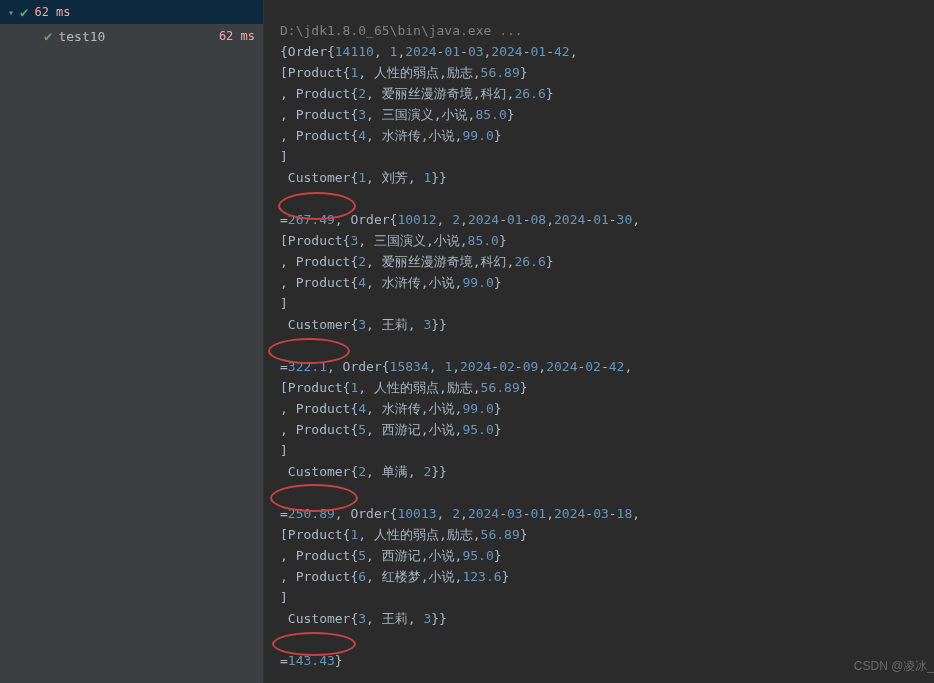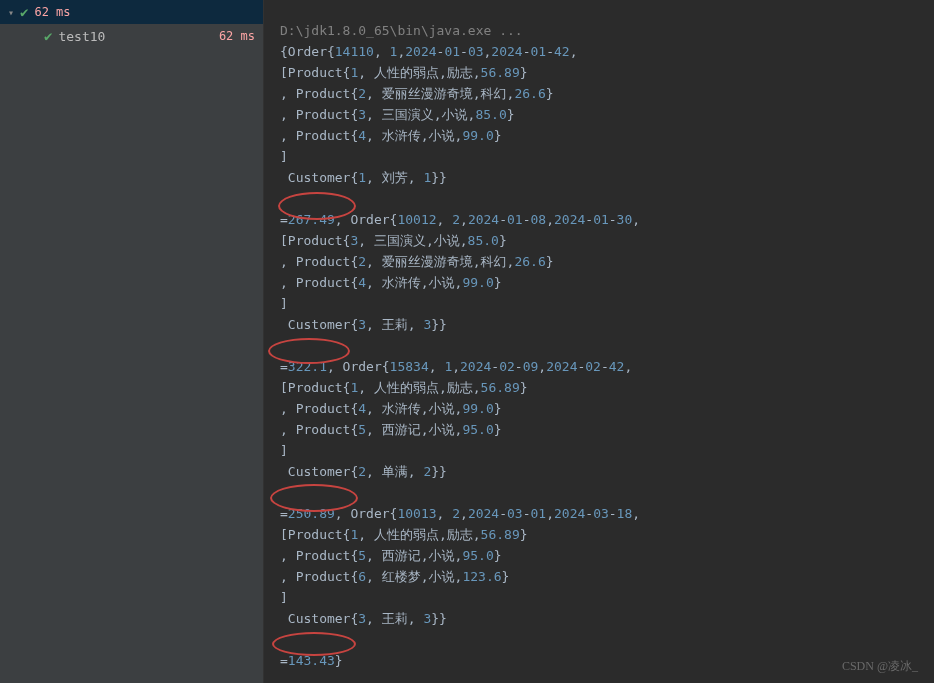--- a/index.html
+++ b/index.html
@@ -74,24 +74,24 @@
     }
     .annotation-ellipse {
       position: absolute;
       border: 2px solid #c74440;
       border-radius: 50%;
       pointer-events: none;
     }
     .watermark {
       position: absolute;
       bottom: 8px;
-      right: 16px;
+      right: 0;
       color: #6a6a6a;
       font-size: 12px;
-      font-family: Liberation Serif, serif;
+      font-family: Liberation Sans, sans-serif;
     }
   </style>
 </head>
 <body>
 
 <div class="container">
   <div class="sidebar">
     <div class="test-row selected">
       <span class="chevron">▾</span>
       <span class="check-icon">✔</span>

